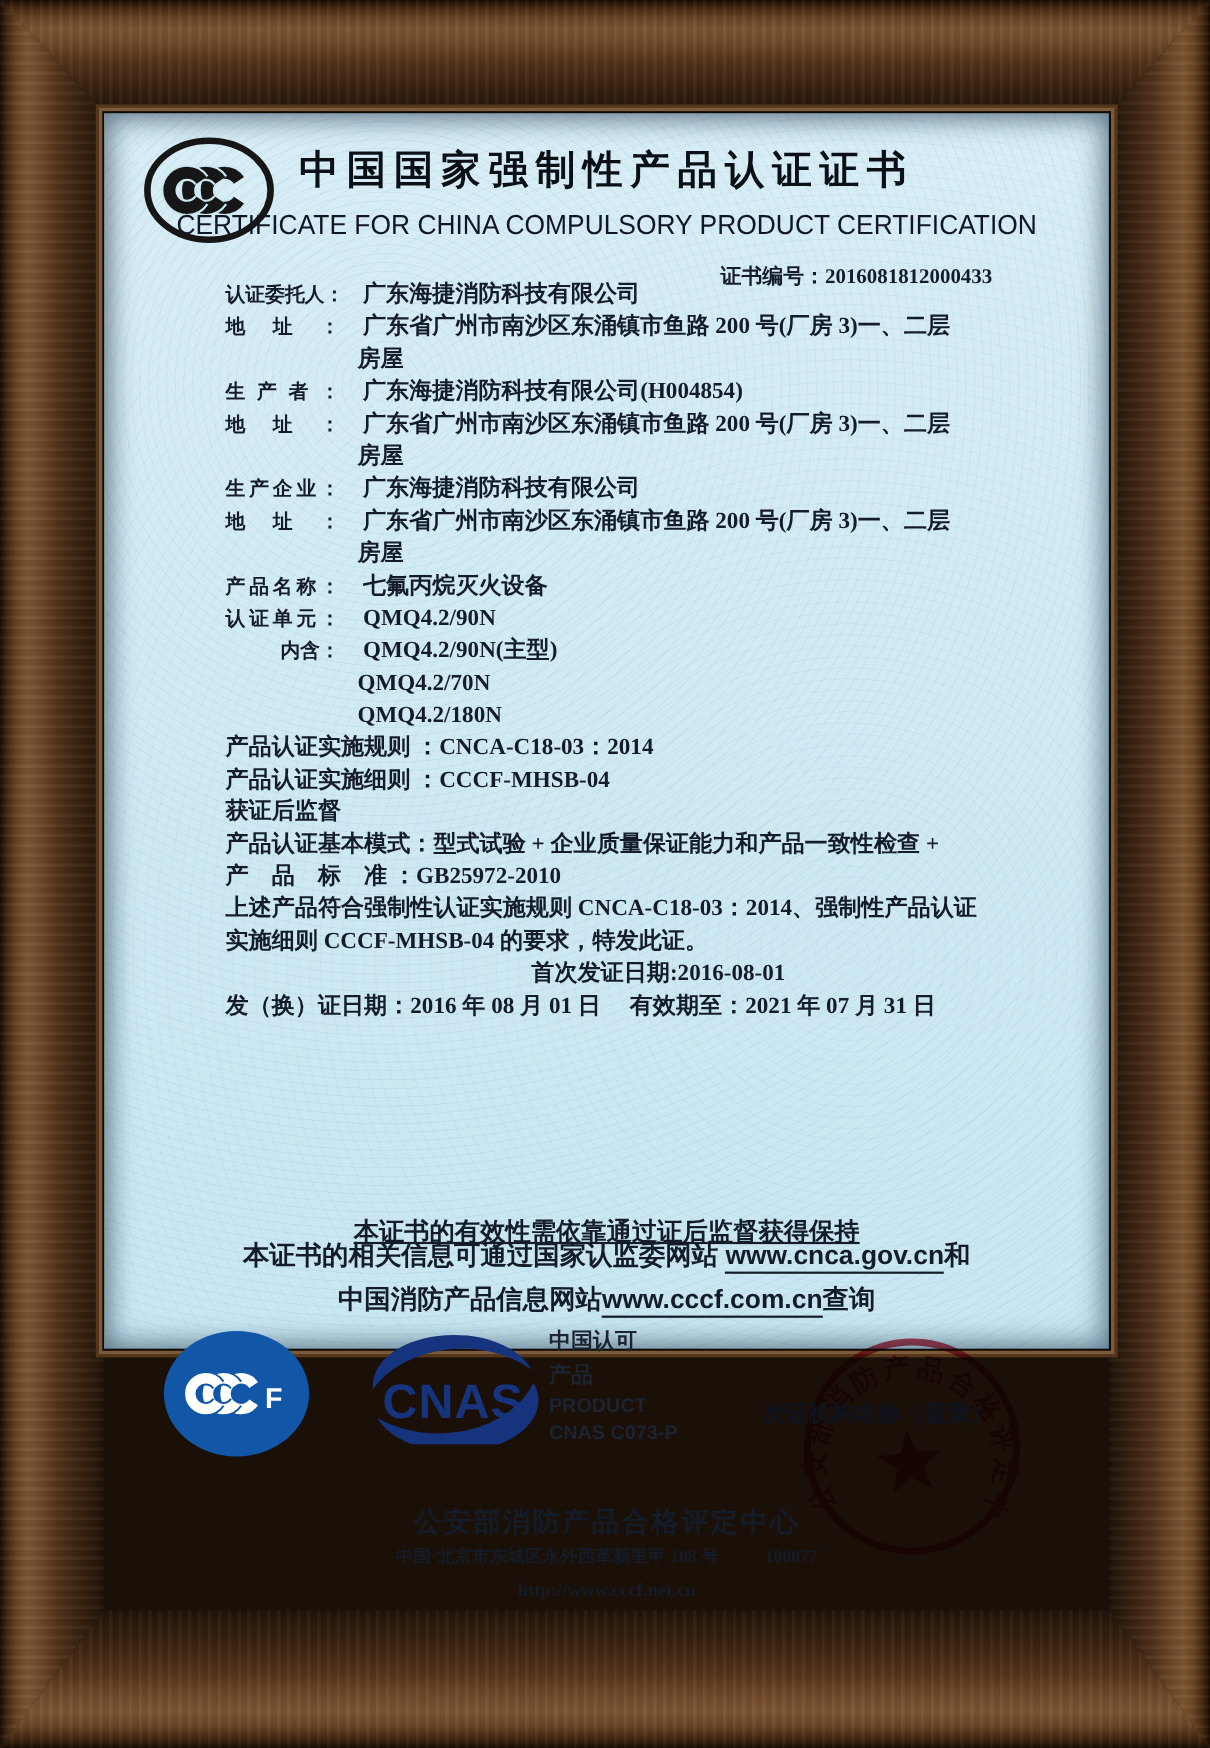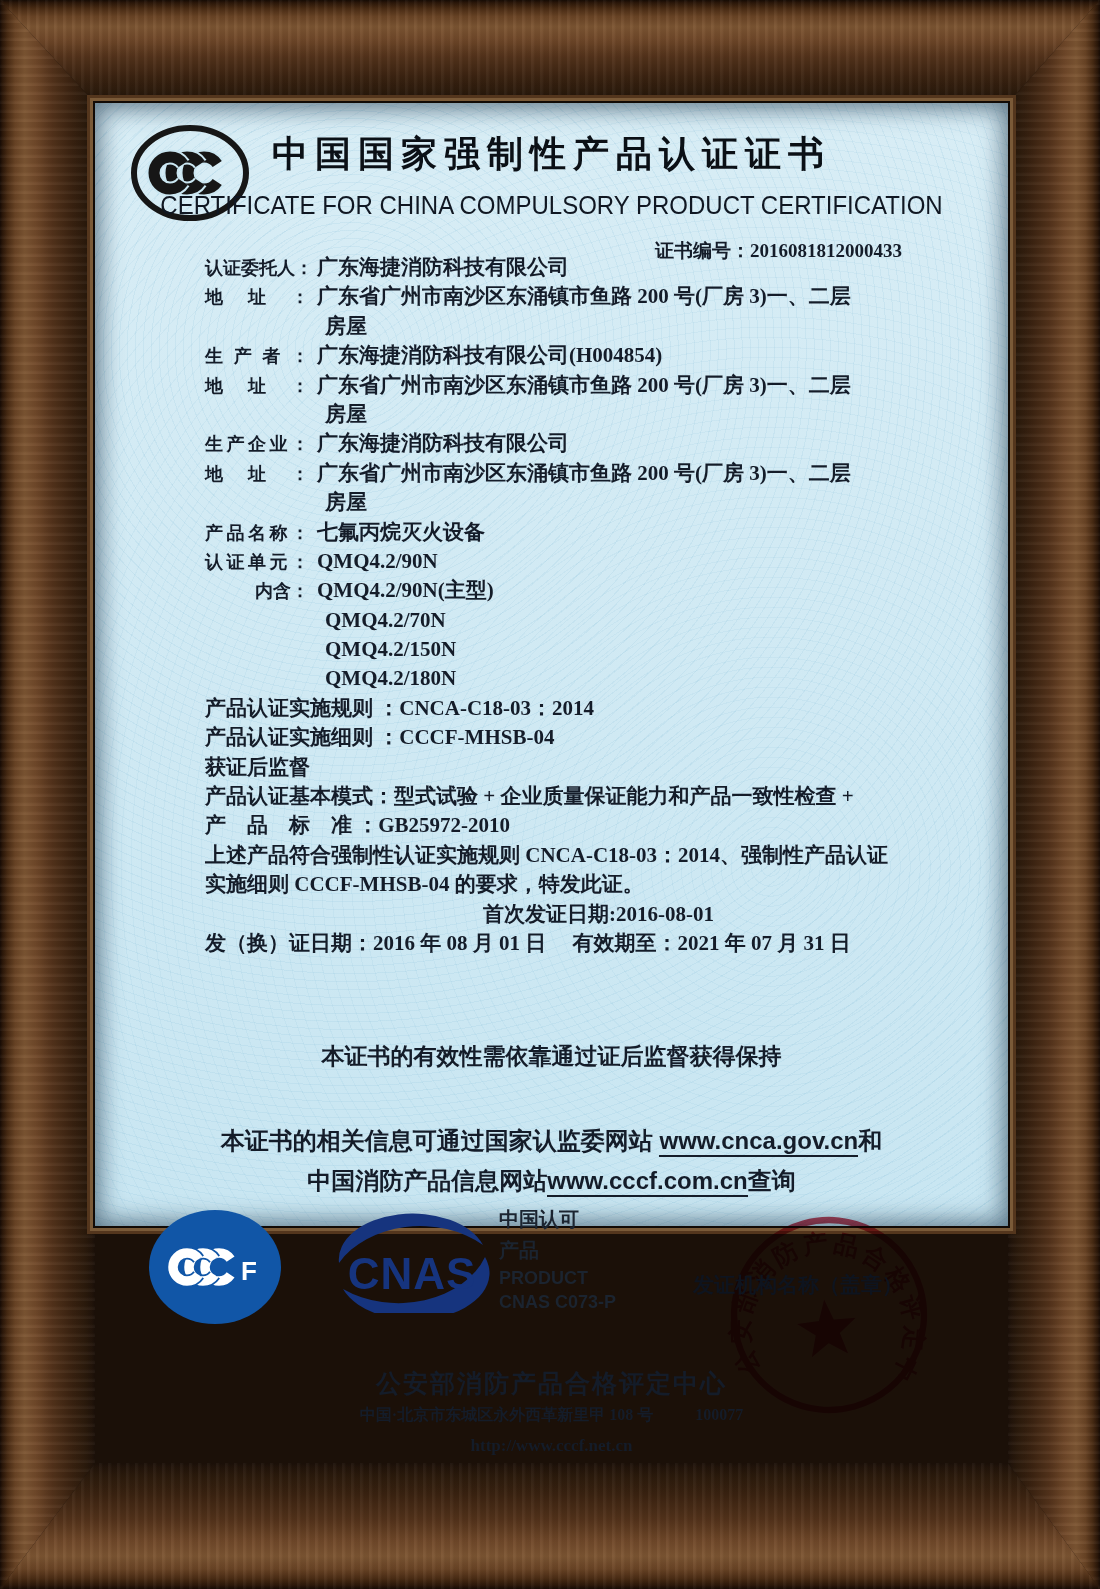--- a/index.html
+++ b/index.html
@@ -53,28 +53,28 @@
   .subtitle{left:0;top:88px;width:913px;text-align:center;font-size:25px;color:#101722;
       font-family:"Liberation Sans",sans-serif;transform:scaleX(.96);white-space:nowrap;}
   .certno{right:106px;top:135px;font-size:19px;font-weight:bold;white-space:nowrap;}
 
   
   .bodyrows{left:110px;top:150px;width:790px;}
   .row{line-height:29.4px;height:29.4px;font-size:21px;font-weight:bold;white-space:nowrap;}
   .lbl{display:inline-block;width:104px;font-size:18px;text-align:justify;text-align-last:justify;
       vertical-align:baseline;}
   .lbl.right{text-align:right;text-align-last:right;}
-  .val{margin-left:8px;}
+  .val{margin-left:21px;}
   .row.c, .row.m{padding-left:120px;}
   .row.fi{padding-left:278px;}
 
   
   .notice{left:0;width:913px;text-align:center;font-weight:bold;white-space:nowrap;
       font-family:"Liberation Sans",sans-serif;color:#10striking1722;}
-  .n1{top:938px;font-size:23px;}
+  .n1{top:1001px;font-size:23px;text-decoration:underline;}
   .n2{top:1022px;font-size:24px;}
   .n3{top:1062px;font-size:24px;}
   .u{border-bottom:2px solid #141c29;padding-bottom:1px;}
 
   
   .cnas-lines{left:404px;top:1106px;font-family:"Liberation Sans",sans-serif;color:#1b2430;line-height:1;}
   .cnas-lines .l1{font-size:20px;font-weight:bold;margin-bottom:11px;}
   .cnas-lines .l2{font-size:20px;font-weight:bold;margin-bottom:9px;}
   .cnas-lines .l3{font-size:18px;font-weight:bold;margin-bottom:6px;}
   .cnas-lines .l4{font-size:18px;font-weight:bold;}
@@ -121,21 +121,20 @@
     <div class="row f"><span class="lbl">生产者：</span><span class="val">广东海捷消防科技有限公司(H004854)</span></div>
     <div class="row f"><span class="lbl">地址：</span><span class="val">广东省广州市南沙区东涌镇市鱼路 200 号(厂房 3)一、二层</span></div>
     <div class="row c"><span>房屋</span></div>
     <div class="row f"><span class="lbl">生产企业：</span><span class="val">广东海捷消防科技有限公司</span></div>
     <div class="row f"><span class="lbl">地址：</span><span class="val">广东省广州市南沙区东涌镇市鱼路 200 号(厂房 3)一、二层</span></div>
     <div class="row c"><span>房屋</span></div>
     <div class="row f"><span class="lbl">产品名称：</span><span class="val">七氟丙烷灭火设备</span></div>
     <div class="row f"><span class="lbl">认证单元：</span><span class="val">QMQ4.2/90N</span></div>
     <div class="row f"><span class="lbl right">内含：</span><span class="val">QMQ4.2/90N(主型)</span></div>
     <div class="row m"><span>QMQ4.2/70N</span></div>
-    <div class="row m"><span>QMQ4.2/150N</span></div>
     <div class="row m"><span>QMQ4.2/180N</span></div>
     <div class="row p"><span>产品认证实施规则 ：CNCA-C18-03：2014</span></div>
     <div class="row p"><span>产品认证实施细则 ：CCCF-MHSB-04</span></div>
     <div class="row p"><span>获证后监督</span></div>
     <div class="row p"><span>产品认证基本模式：型式试验 + 企业质量保证能力和产品一致性检查 +</span></div>
     <div class="row p"><span>产　品　标　准 ：GB25972-2010</span></div>
     <div class="row p"><span>上述产品符合强制性认证实施规则 CNCA-C18-03：2014、强制性产品认证</span></div>
     <div class="row p"><span>实施细则 CCCF-MHSB-04 的要求，特发此证。</span></div>
     <div class="row fi"><span>首次发证日期:2016-08-01</span></div>
     <div class="row p"><span>发（换）证日期：2016 年 08 月 01 日　 有效期至：2021 年 07 月 31 日</span></div>

